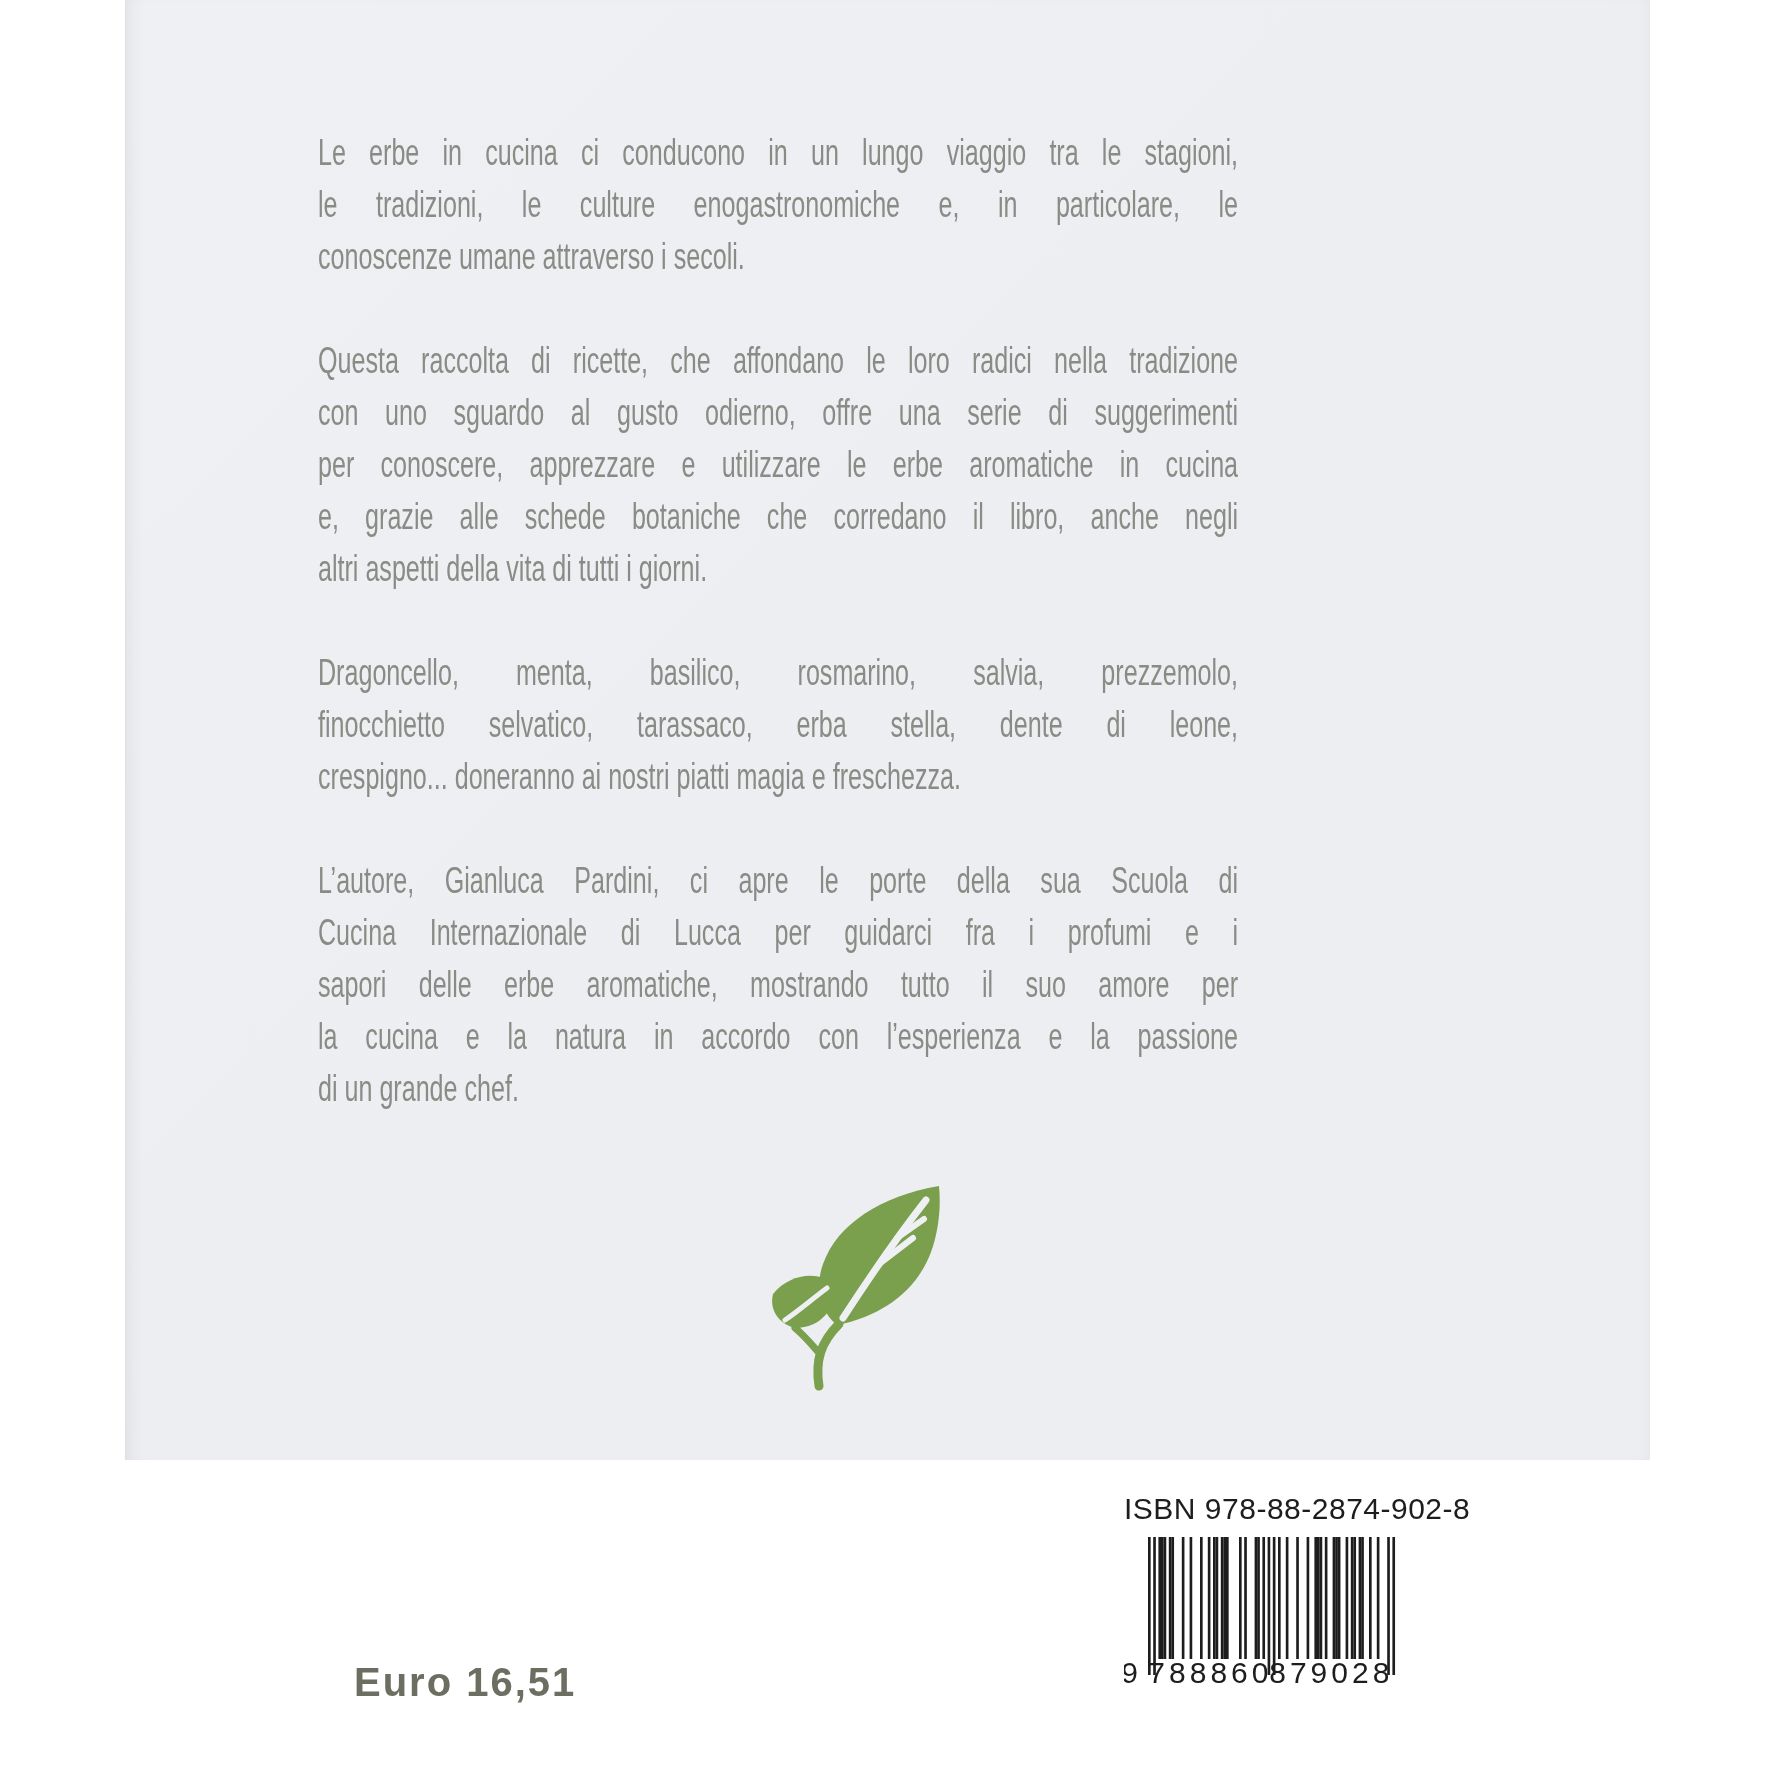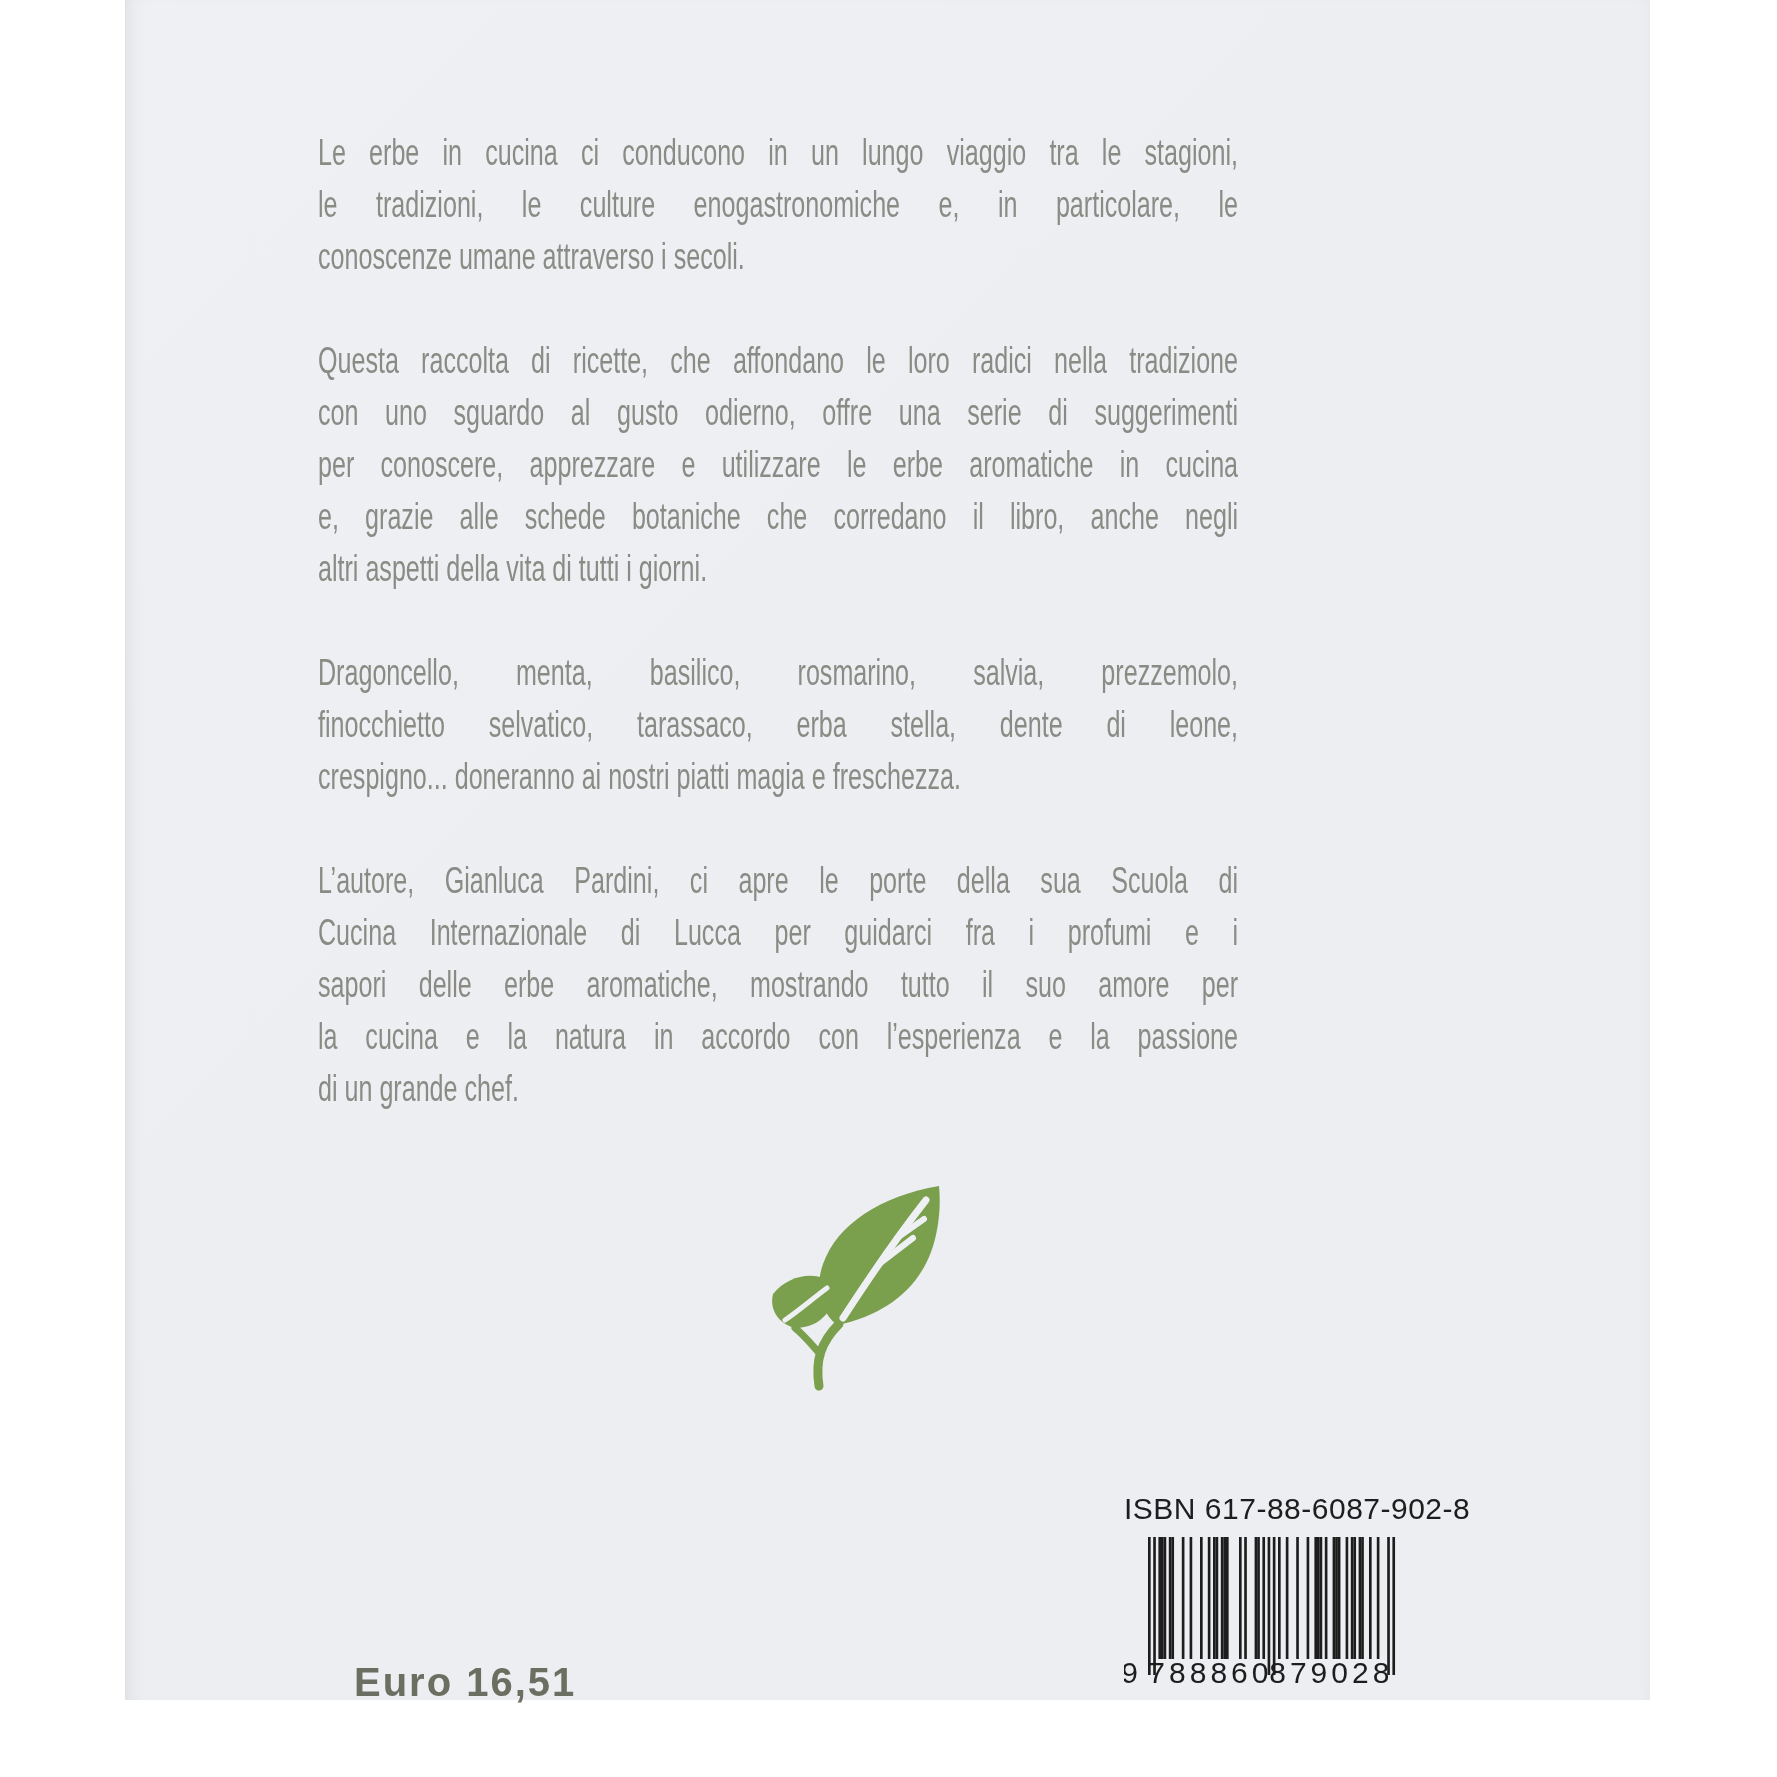--- a/index.html
+++ b/index.html
@@ -13,21 +13,21 @@
     width: 1777px;
     height: 1777px;
     background: #ffffff;
     overflow: hidden;
   }
   .cover {
     position: absolute;
     left: 125px;
     top: 0;
     width: 1523px;
-    height: 1700px;
+    height: 1460px;
     background: linear-gradient(135deg, var(--page-bg, #eff0f4) 0%, #edeef2 55%, #eceef1 100%);
     border-left: 1px solid #dfe0e5;
     border-right: 1px solid #e7e8ec;
     box-shadow: inset 14px 0 22px -16px rgba(0,0,0,0.10), inset -10px 0 18px -14px rgba(0,0,0,0.06);
   }
   .textblock {
     position: absolute;
     left: 192px;
     top: 127px;
     width: 1320px;
@@ -127,21 +127,21 @@
       <path d="M 178 4 C 120 14 76 42 62 82 C 53 108 60 130 76 143 C 122 134 156 108 170 70 C 178 48 180 24 178 4 Z" fill="currentColor"></path>
 
       <path d="M 165 18 C 140 50 108 96 82 136" fill="none" stroke="var(--page-bg)" stroke-width="7" stroke-linecap="round"></path>
       <path d="M 118 82 L 152 56" fill="none" stroke="var(--page-bg)" stroke-width="6" stroke-linecap="round"></path>
       <path d="M 136 56 L 163 37" fill="none" stroke="var(--page-bg)" stroke-width="6" stroke-linecap="round"></path>
 
       <path d="M 12 112 C 28 92 56 88 74 102 C 76 126 60 146 34 146 C 18 142 8 128 12 112 Z" fill="currentColor"></path>
       <path d="M 66 106 C 50 118 36 130 24 138" fill="none" stroke="var(--page-bg)" stroke-width="5" stroke-linecap="round"></path>
     </svg>
 
-    <div class="isbn-label">ISBN 617-88-6087-902-8</div>
+    <div class="isbn-label">ISBN 978-88-2874-902-8</div>
 
     <svg class="barcode-svg" id="barcode" viewBox="-24 0 276 152" xmlns="http://www.w3.org/2000/svg" aria-hidden="true">
         <rect x="0.00" y="0" width="2.65" height="138" fill="#1d1d1d"></rect>
         <rect x="5.20" y="0" width="2.65" height="138" fill="#1d1d1d"></rect>
         <rect x="10.40" y="0" width="2.65" height="122" fill="#1d1d1d"></rect>
         <rect x="13.00" y="0" width="2.65" height="122" fill="#1d1d1d"></rect>
         <rect x="15.60" y="0" width="2.65" height="122" fill="#1d1d1d"></rect>
         <rect x="20.80" y="0" width="2.65" height="122" fill="#1d1d1d"></rect>
         <rect x="23.40" y="0" width="2.65" height="122" fill="#1d1d1d"></rect>
         <rect x="33.80" y="0" width="2.65" height="122" fill="#1d1d1d"></rect>

